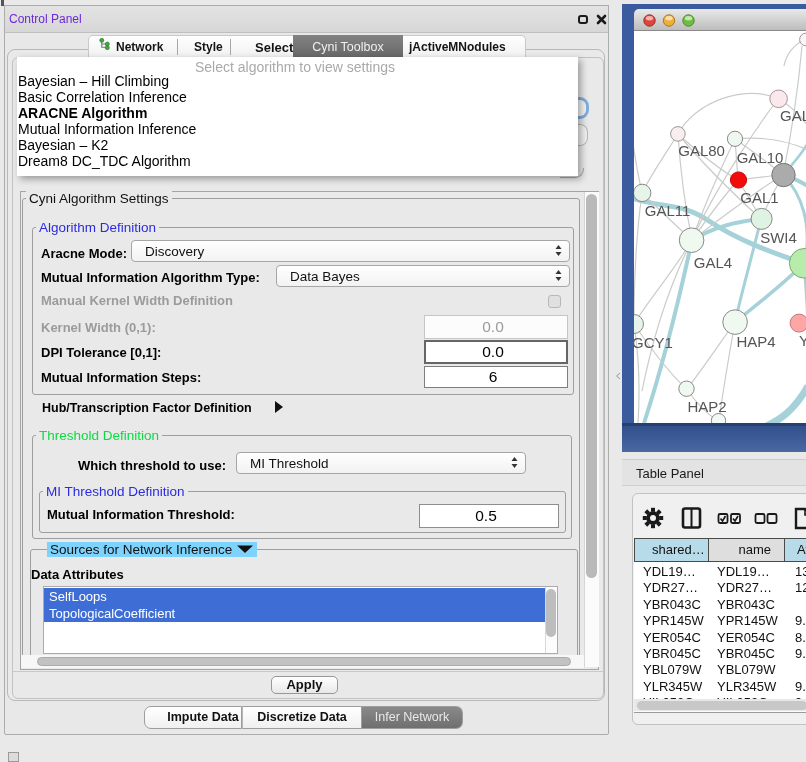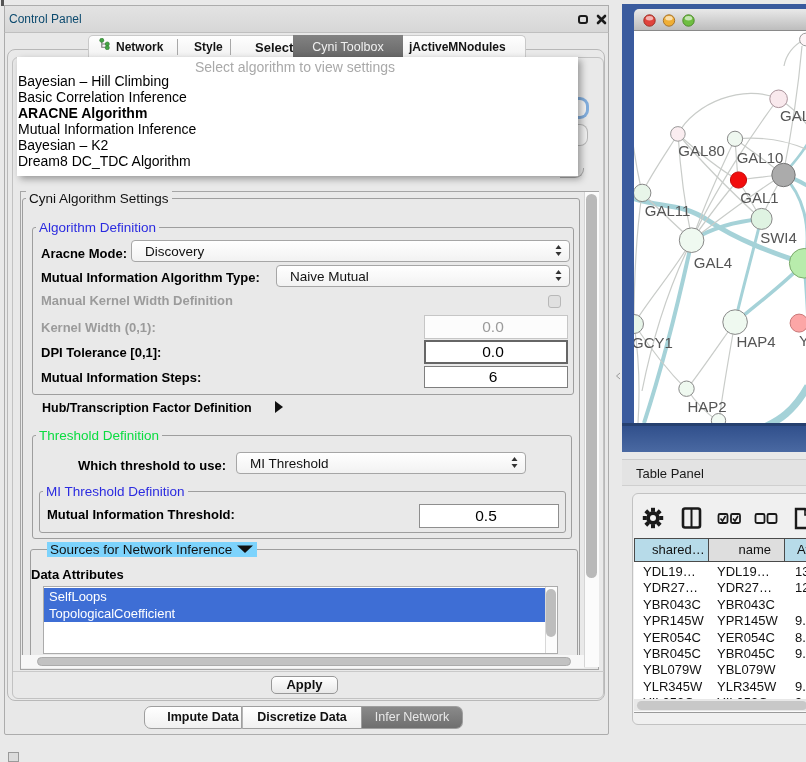--- a/index.html
+++ b/index.html
@@ -15,21 +15,21 @@
 fieldset { position:absolute; border:1px solid #9E9E9E; border-radius:3px; }
 legend { font-size:13.5px; padding:0 3px; margin-left:6px; white-space:nowrap; }
 </style>
 </head>
 <body>
 
 <div class="abs" style="left:1px;top:0;width:3px;height:6px;background:#555;"></div>
 
 <div class="abs" id="ctrlwin" style="left:4px;top:5px;width:605px;height:730px;background:#E8E8E8;border:1px solid #ACACAC;border-radius:2px;"></div>
 <div class="abs" style="left:4px;top:5px;width:605px;height:28px;background:linear-gradient(#E3E3E3,#D7D7D7);border:1px solid #ACACAC;border-bottom:1px solid #BFBFBF;"></div>
-<div class="abs" style="left:9px;top:12px;font-size:12px;color:#0c4a6e;">Control Panel</div>
+<div class="abs" style="left:9px;top:12px;font-size:12px;color:#6d28d9;">Control Panel</div>
 <div class="abs" style="left:578px;top:15px;width:10px;height:9px;border:2px solid #1A1A1A;border-radius:3px;"></div>
 <svg class="abs" style="left:596px;top:14px" width="11" height="11">
     <path d="M2 2 L9 9 M9 2 L2 9" stroke="#1A1A1A" stroke-width="2.6" stroke-linecap="round"></path>
   </svg>
 
 <div class="abs" style="left:7px;top:49px;width:598px;height:652px;background:#E9E9E9;border:1px solid #B8B8B8;border-radius:8px;"></div>
 
 <div class="abs" style="left:88px;top:35px;width:438px;height:24.5px;background:linear-gradient(#FEFEFE,#F1F1F1);border:1px solid #C9C9C9;border-bottom:2.5px solid #4E4E4E;border-radius:5px 5px 0 0;"></div>
 <svg class="abs" style="left:99px;top:38px" width="12" height="12" viewBox="0 0 13 13">
     <path d="M3 3 L3 10 L8 10 M3 6.5 L8 6.5" stroke="#777" stroke-width="1.2" fill="none"></path>
@@ -67,21 +67,21 @@
 <div class="lbl" style="left:41px;top:246px;">Aracne Mode:</div>
 <div class="combo" style="left:131px;top:240px;width:439px;height:22px;">
     <span class="ctext">Discovery</span>
     <svg class="spin" viewBox="0 0 15 15">
       <path d="M7.5 2 L10.5 6 H4.5 Z" fill="#333"></path>
       <path d="M7.5 13 L10.5 9 H4.5 Z" fill="#333"></path>
     </svg>
   </div>
 <div class="lbl" style="left:41px;top:269.5px;">Mutual Information Algorithm Type:</div>
 <div class="combo" style="left:276px;top:265px;width:294px;height:22px;">
-    <span class="ctext">Naive Mutual</span>
+    <span class="ctext">Data Bayes</span>
     <svg class="spin" viewBox="0 0 15 15">
       <path d="M7.5 2 L10.5 6 H4.5 Z" fill="#333"></path>
       <path d="M7.5 13 L10.5 9 H4.5 Z" fill="#333"></path>
     </svg>
   </div>
 <div class="lbl dis" style="left:41px;top:293px;">Manual Kernel Width Definition</div>
 <div class="abs" style="left:548px;top:295px;width:13px;height:13px;background:#E0E0E0;border:1px solid #B8B8B8;border-radius:3px;"></div>
 <div class="lbl dis" style="left:41px;top:319.5px;">Kernel Width (0,1):</div>
 <div class="tfield" style="left:424px;top:315px;width:144px;height:24px;background:#FCFCFC;border:1px solid #C6C6C6;color:#9B9B9B;font-size:15.5px;line-height:22px;">0.0</div>
 <div class="lbl" style="left:41px;top:344.5px;">DPI Tolerance [0,1]:</div>

